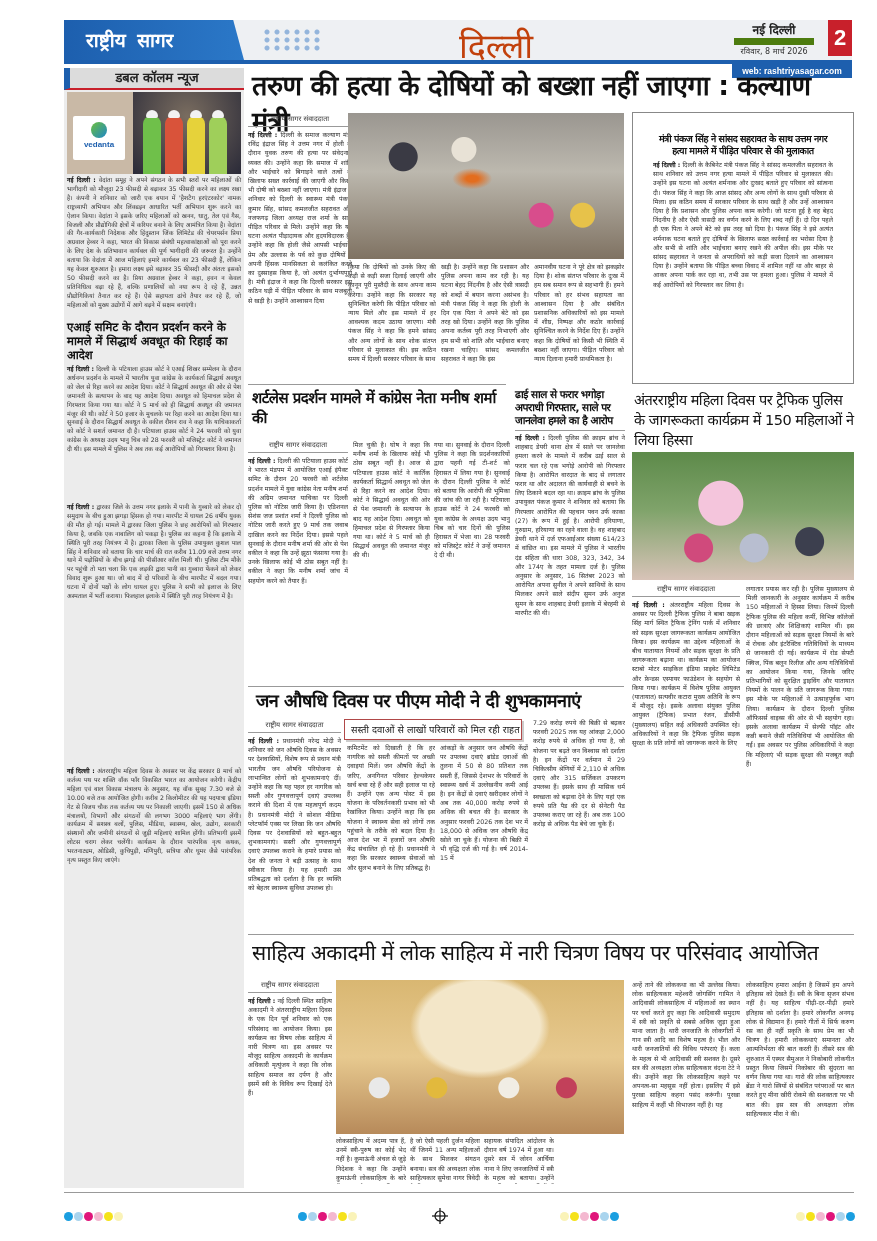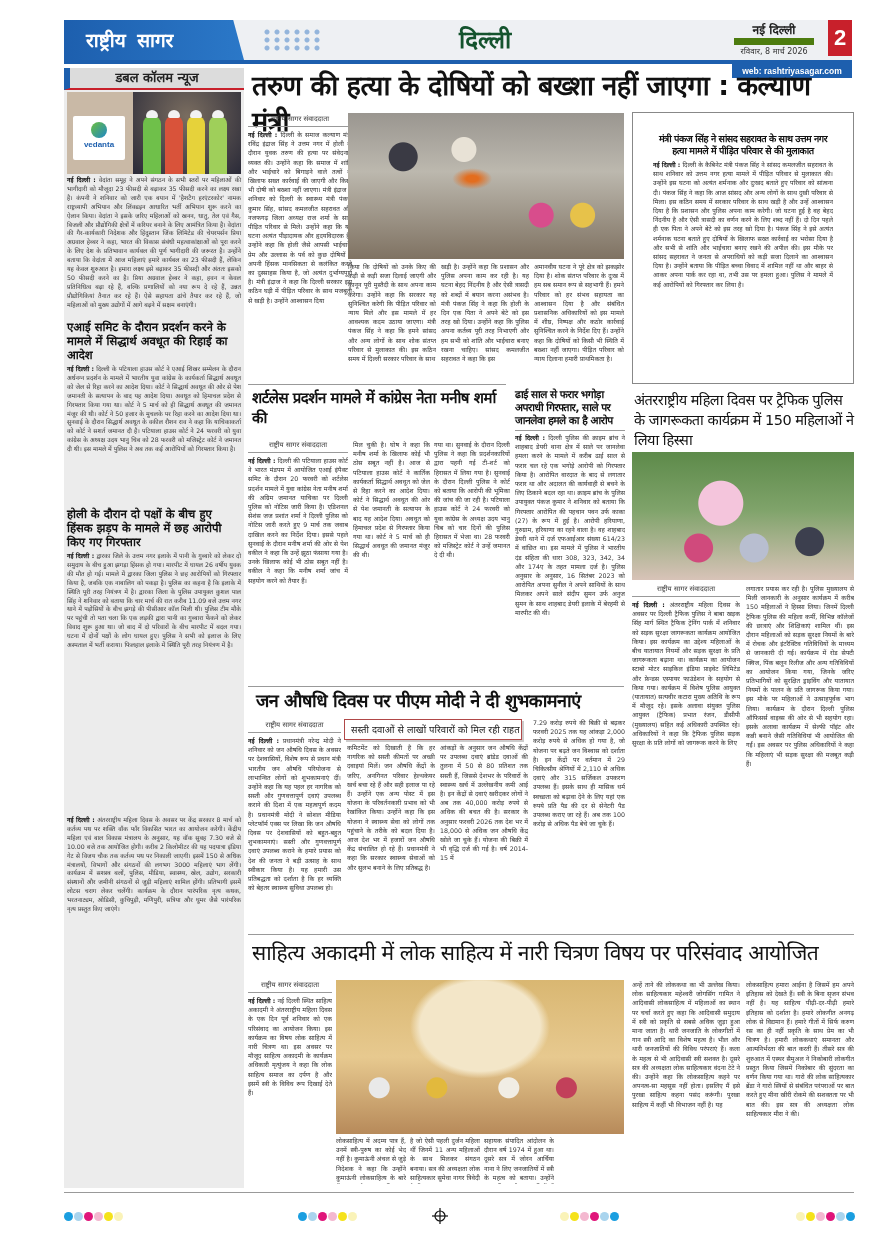--- a/index.html
+++ b/index.html
@@ -5,21 +5,21 @@
   * { box-sizing: border-box; margin: 0; padding: 0; }
   html, body { width: 877px; height: 1241px; background: #fff; overflow: hidden; }
   body { font-family: "DejaVu Sans", sans-serif; color: #222; position: relative; }
 
   
   .masthead { position: absolute; left: 64px; top: 20px; width: 788px; height: 44px; background: #eef0f3; }
   .mast-logo { position: absolute; left: 0; top: 0; width: 180px; height: 40px; background: linear-gradient(90deg,#1d5fae,#2b78c8); clip-path: polygon(0 0, 94% 0, 100% 100%, 0 100%); }
   .mast-logo span { position: absolute; left: 22px; top: 7px; color: #fff; font-family: Liberation Mono, monospace; font-weight: bold; font-size: 19px; }
   .mast-dots { position: absolute; left: 198px; top: 8px; width: 60px; height: 24px;
     background: radial-gradient(circle,#7ea6d6 2px,transparent 3px) 0 0/10px 8px; opacity: .8; }
-  .mast-city { position: absolute; left: 395px; top: 2px; font-family: "DejaVu Serif", serif; font-weight: bold; font-size: 24px; color: #14532d; }
+  .mast-city { position: absolute; left: 395px; top: 2px; font-family: "DejaVu Serif", serif; font-weight: normal; font-size: 34px; color: #c2410c; }
   .mast-bar { position: absolute; left: 0; top: 40px; width: 788px; height: 4px; background: #1d5fae; }
   .mast-date { position: absolute; right: 38px; top: 1px; text-align: center; width: 80px; }
   .mast-date .c { font-family: "DejaVu Serif", serif; font-weight: bold; font-size: 12px; border-bottom: 7px solid #4d7c0f; }
   .mast-date .d { font-size: 8px; color: #333; }
   .mast-page { position: absolute; right: 0; top: 0; width: 24px; height: 36px; background: #c8202b; color: #fff; font-weight: bold; font-size: 22px; text-align: center; line-height: 36px; font-family: "Liberation Sans", sans-serif; }
   .mast-web { position: absolute; right: 0; top: 44px; width: 120px; height: 14px; background: #1d5fae; color: #fff; font-size: 8.5px; font-weight: bold; text-align: center; line-height: 14px; font-family: "Liberation Sans", sans-serif; }
 
   
   .leftcol { position: absolute; left: 64px; top: 68px; width: 180px; height: 1120px; background: #ececec; }
   .dc-header { height: 22px; background: #dcdcdc; border-left: 6px solid #1d5fae; border-bottom: 2px solid #c8202b; text-align: center; font-family: "DejaVu Serif", serif; font-weight: bold; font-size: 13px; line-height: 20px; }
@@ -110,21 +110,20 @@
     </div>
     <div class="lbody" style="height:140px;"><b>नई दिल्ली :</b> <span>वेदांता समूह ने अपने संगठन के सभी स्तरों पर महिलाओं की भागीदारी को मौजूदा 23 फीसदी से बढ़ाकर 35 फीसदी करने का लक्ष्य रखा है। कंपनी ने शनिवार को जारी एक बयान में 'हैशटैग हरएंटरकोर' नामक राष्ट्रव्यापी अभियान और लिंक्डइन आधारित भर्ती अभियान शुरू करने का ऐलान किया। वेदांता ने इसके जरिए महिलाओं को खनन, धातु, तेल एवं गैस, बिजली और प्रौद्योगिकी क्षेत्रों में करियर बनाने के लिए आमंत्रित किया है। वेदांता की गैर-कार्यकारी निदेशक और हिंदुस्तान जिंक लिमिटेड की चेयरपर्सन प्रिया अग्रवाल हेब्बर ने कहा, भारत की विकास संबंधी महत्वाकांक्षाओं को पूरा करने के लिए देश के प्रतिभावान कार्यबल की पूर्ण भागीदारी की जरूरत है। उन्होंने बताया कि वेदांता में आज महिलाएं हमारे कार्यबल का 23 फीसदी हैं, लेकिन यह केवल शुरुआत है। हमारा लक्ष्य इसे बढ़ाकर 35 फीसदी और अंततः इसको 50 फीसदी करने का है। प्रिया अग्रवाल हेब्बर ने कहा, हवन न केवल प्रतिनिधित्व बढ़ा रहे हैं, बल्कि प्रणालियों को नया रूप दे रहे हैं, उन्नत प्रौद्योगिकियां तैनात कर रहे हैं। ऐसे सहायता ढांचे तैयार कर रहे हैं, जो महिलाओं को मुख्य उद्योगों में आगे बढ़ने में सक्षम बनाएंगी।</span></div>
   </div>
 
   <div>
     <div class="lhead">एआई समिट के दौरान प्रदर्शन करने के मामले में सिद्धार्थ अवधूत की रिहाई का आदेश</div>
     <div class="lbody" style="height:138px;"><b>नई दिल्ली :</b> <span>दिल्ली के पटियाला हाउस कोर्ट ने एआई शिखर सम्मेलन के दौरान अर्धनग्न प्रदर्शन के मामले में भारतीय युवा कांग्रेस के कार्यकर्ता सिद्धार्थ अवधूत को जेल से रिहा करने का आदेश दिया। कोर्ट ने सिद्धार्थ अवधूत की ओर से पेश जमानती के सत्यापन के बाद यह आदेश दिया। अवधूत को हिमाचल प्रदेश से गिरफ्तार किया गया था। कोर्ट ने 5 मार्च को ही सिद्धार्थ अवधूत की जमानत मंजूर की थी। कोर्ट ने 50 हजार के मुचलके पर रिहा करने का आदेश दिया था। सुनवाई के दौरान सिद्धार्थ अवधूत के वकील रौशन राव ने कहा कि याचिकाकर्ता को कोर्ट ने सशर्त जमानत दी है। पटियाला हाउस कोर्ट ने 24 फरवरी को युवा कांग्रेस के अध्यक्ष उदय भानु चिब को 28 फरवरी को मजिस्ट्रेट कोर्ट ने जमानत दी थी। इस मामले में पुलिस ने अब तक कई आरोपियों को गिरफ्तार किया है।</span></div>
   </div>
 
   <div>
-    <div class="lhead">होली के दौरान दो पक्षों के बीच हुए हिंसक झड़प के मामले में छह आरोपी किए गए गिरफ्तार</div>
     <div class="lbody" style="height:264px;"><b>नई दिल्ली :</b> <span>द्वारका जिले के उत्तम नगर इलाके में पानी के गुब्बारे को लेकर दो समुदाय के बीच हुआ झगड़ा हिंसक हो गया। मारपीट में घायल 26 वर्षीय युवक की मौत हो गई। मामले में द्वारका जिला पुलिस ने छह आरोपियों को गिरफ्तार किया है, जबकि एक नाबालिग को पकड़ा है। पुलिस का कहना है कि इलाके में स्थिति पूरी तरह नियंत्रण में है। द्वारका जिला के पुलिस उपायुक्त कुशल पाल सिंह ने शनिवार को बताया कि चार मार्च की रात करीब 11.09 बजे उत्तम नगर थाने में पड़ोसियों के बीच झगड़े की पीसीआर कॉल मिली थी। पुलिस टीम मौके पर पहुंची तो पता चला कि एक लड़की द्वारा पानी का गुब्बारा फेंकने को लेकर विवाद शुरू हुआ था। जो बाद में दो परिवारों के बीच मारपीट में बदल गया। घटना में दोनों पक्षों के लोग घायल हुए। पुलिस ने सभी को इलाज के लिए अस्पताल में भर्ती कराया। फिलहाल इलाके में स्थिति पूरी तरह नियंत्रण में है।</span></div>
   </div>
 
   <div>
     <div class="lbody" style="height:185px;"><b>नई दिल्ली :</b> <span>अंतरराष्ट्रीय महिला दिवस के अवसर पर केंद्र सरकार 8 मार्च को कर्तव्य पथ पर शक्ति वॉक फॉर विकसित भारत का आयोजन करेगी। केंद्रीय महिला एवं बाल विकास मंत्रालय के अनुसार, यह वॉक सुबह 7.30 बजे से 10.00 बजे तक आयोजित होगी। करीब 2 किलोमीटर की यह पदयात्रा इंडिया गेट से विजय चौक तक कर्तव्य पथ पर निकाली जाएगी। इसमें 150 से अधिक मंत्रालयों, विभागों और संगठनों की लगभग 3000 महिलाएं भाग लेंगी। कार्यक्रम में सशस्त्र बलों, पुलिस, मीडिया, स्वास्थ्य, खेल, उद्योग, सरकारी संस्थानों और जमीनी संगठनों से जुड़ी महिलाएं शामिल होंगी। प्रतिभागी इसमें लोटस चराग लेकर चलेंगी। कार्यक्रम के दौरान पारंपरिक नृत्य कथक, भरतनाट्यम, ओडिसी, कुचिपुड़ी, मणिपुरी, सत्रिया और घूमर जैसे पारंपरिक नृत्य प्रस्तुत किए जाएंगे।</span></div>
   </div>
 </div>
 
 <div class="abs headline" style="left:252px; top:68px; width:600px; font-size:27px; line-height:36px;">तरुण की हत्या के दोषियों को बख्शा नहीं जाएगा : कल्याण मंत्री</div>
 

